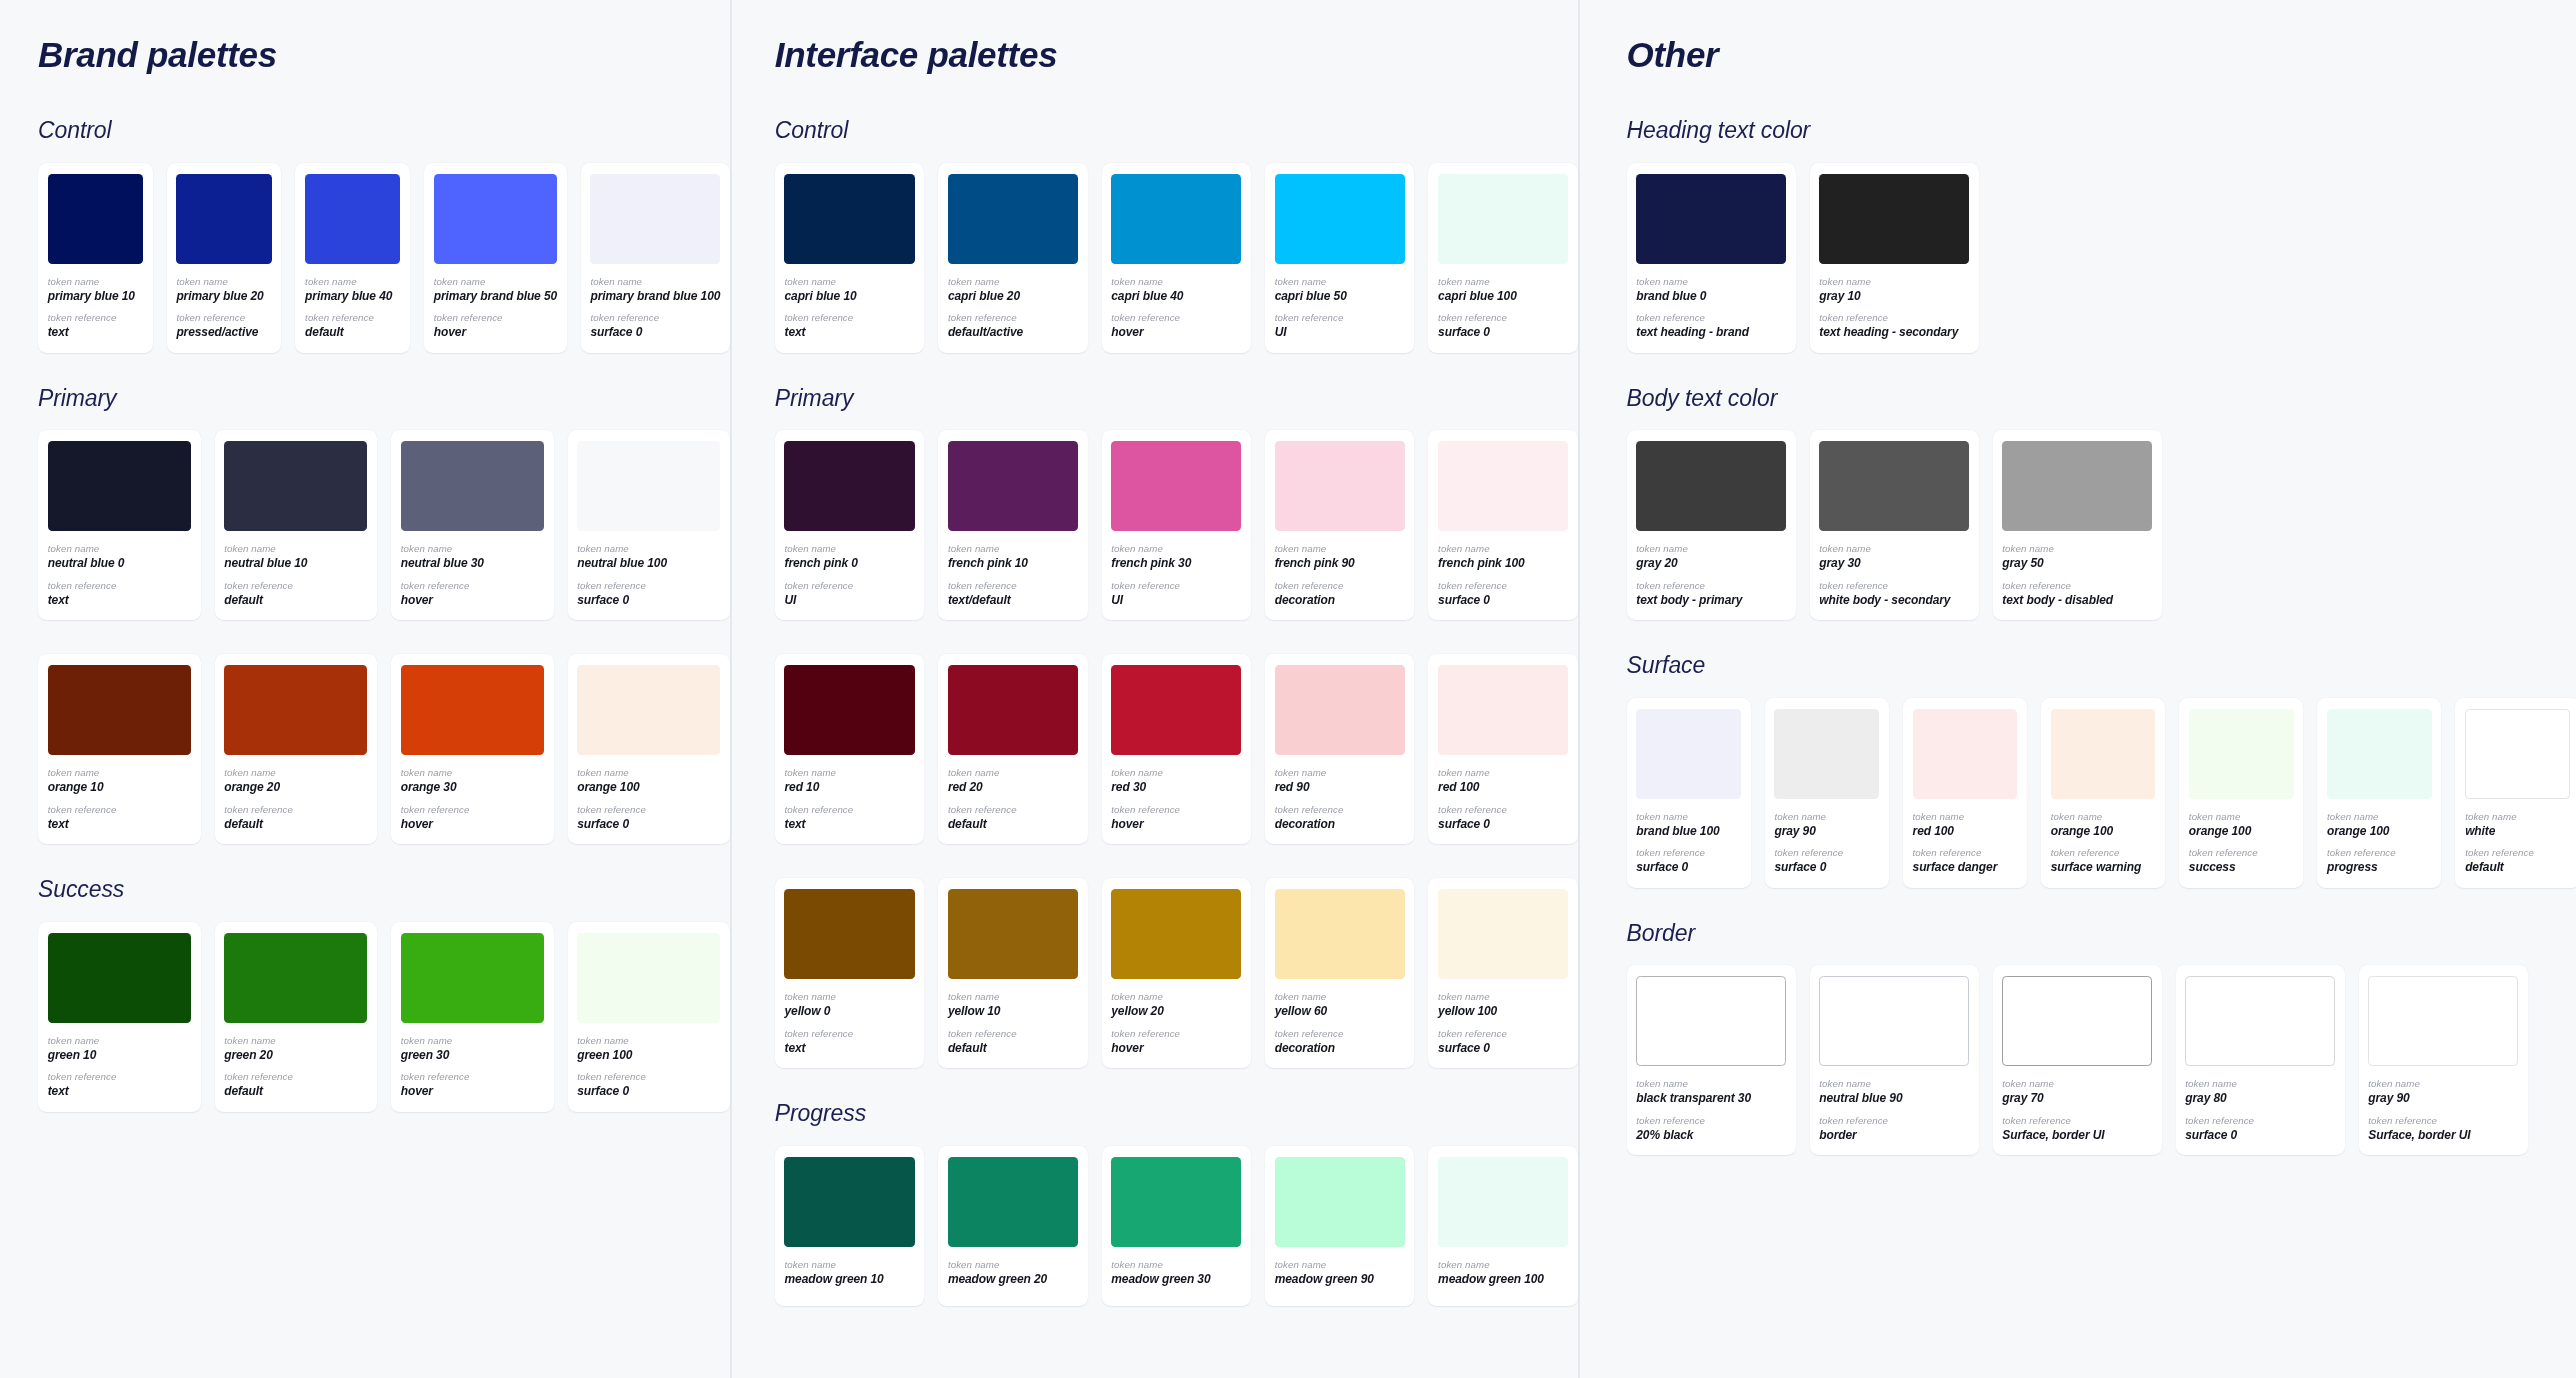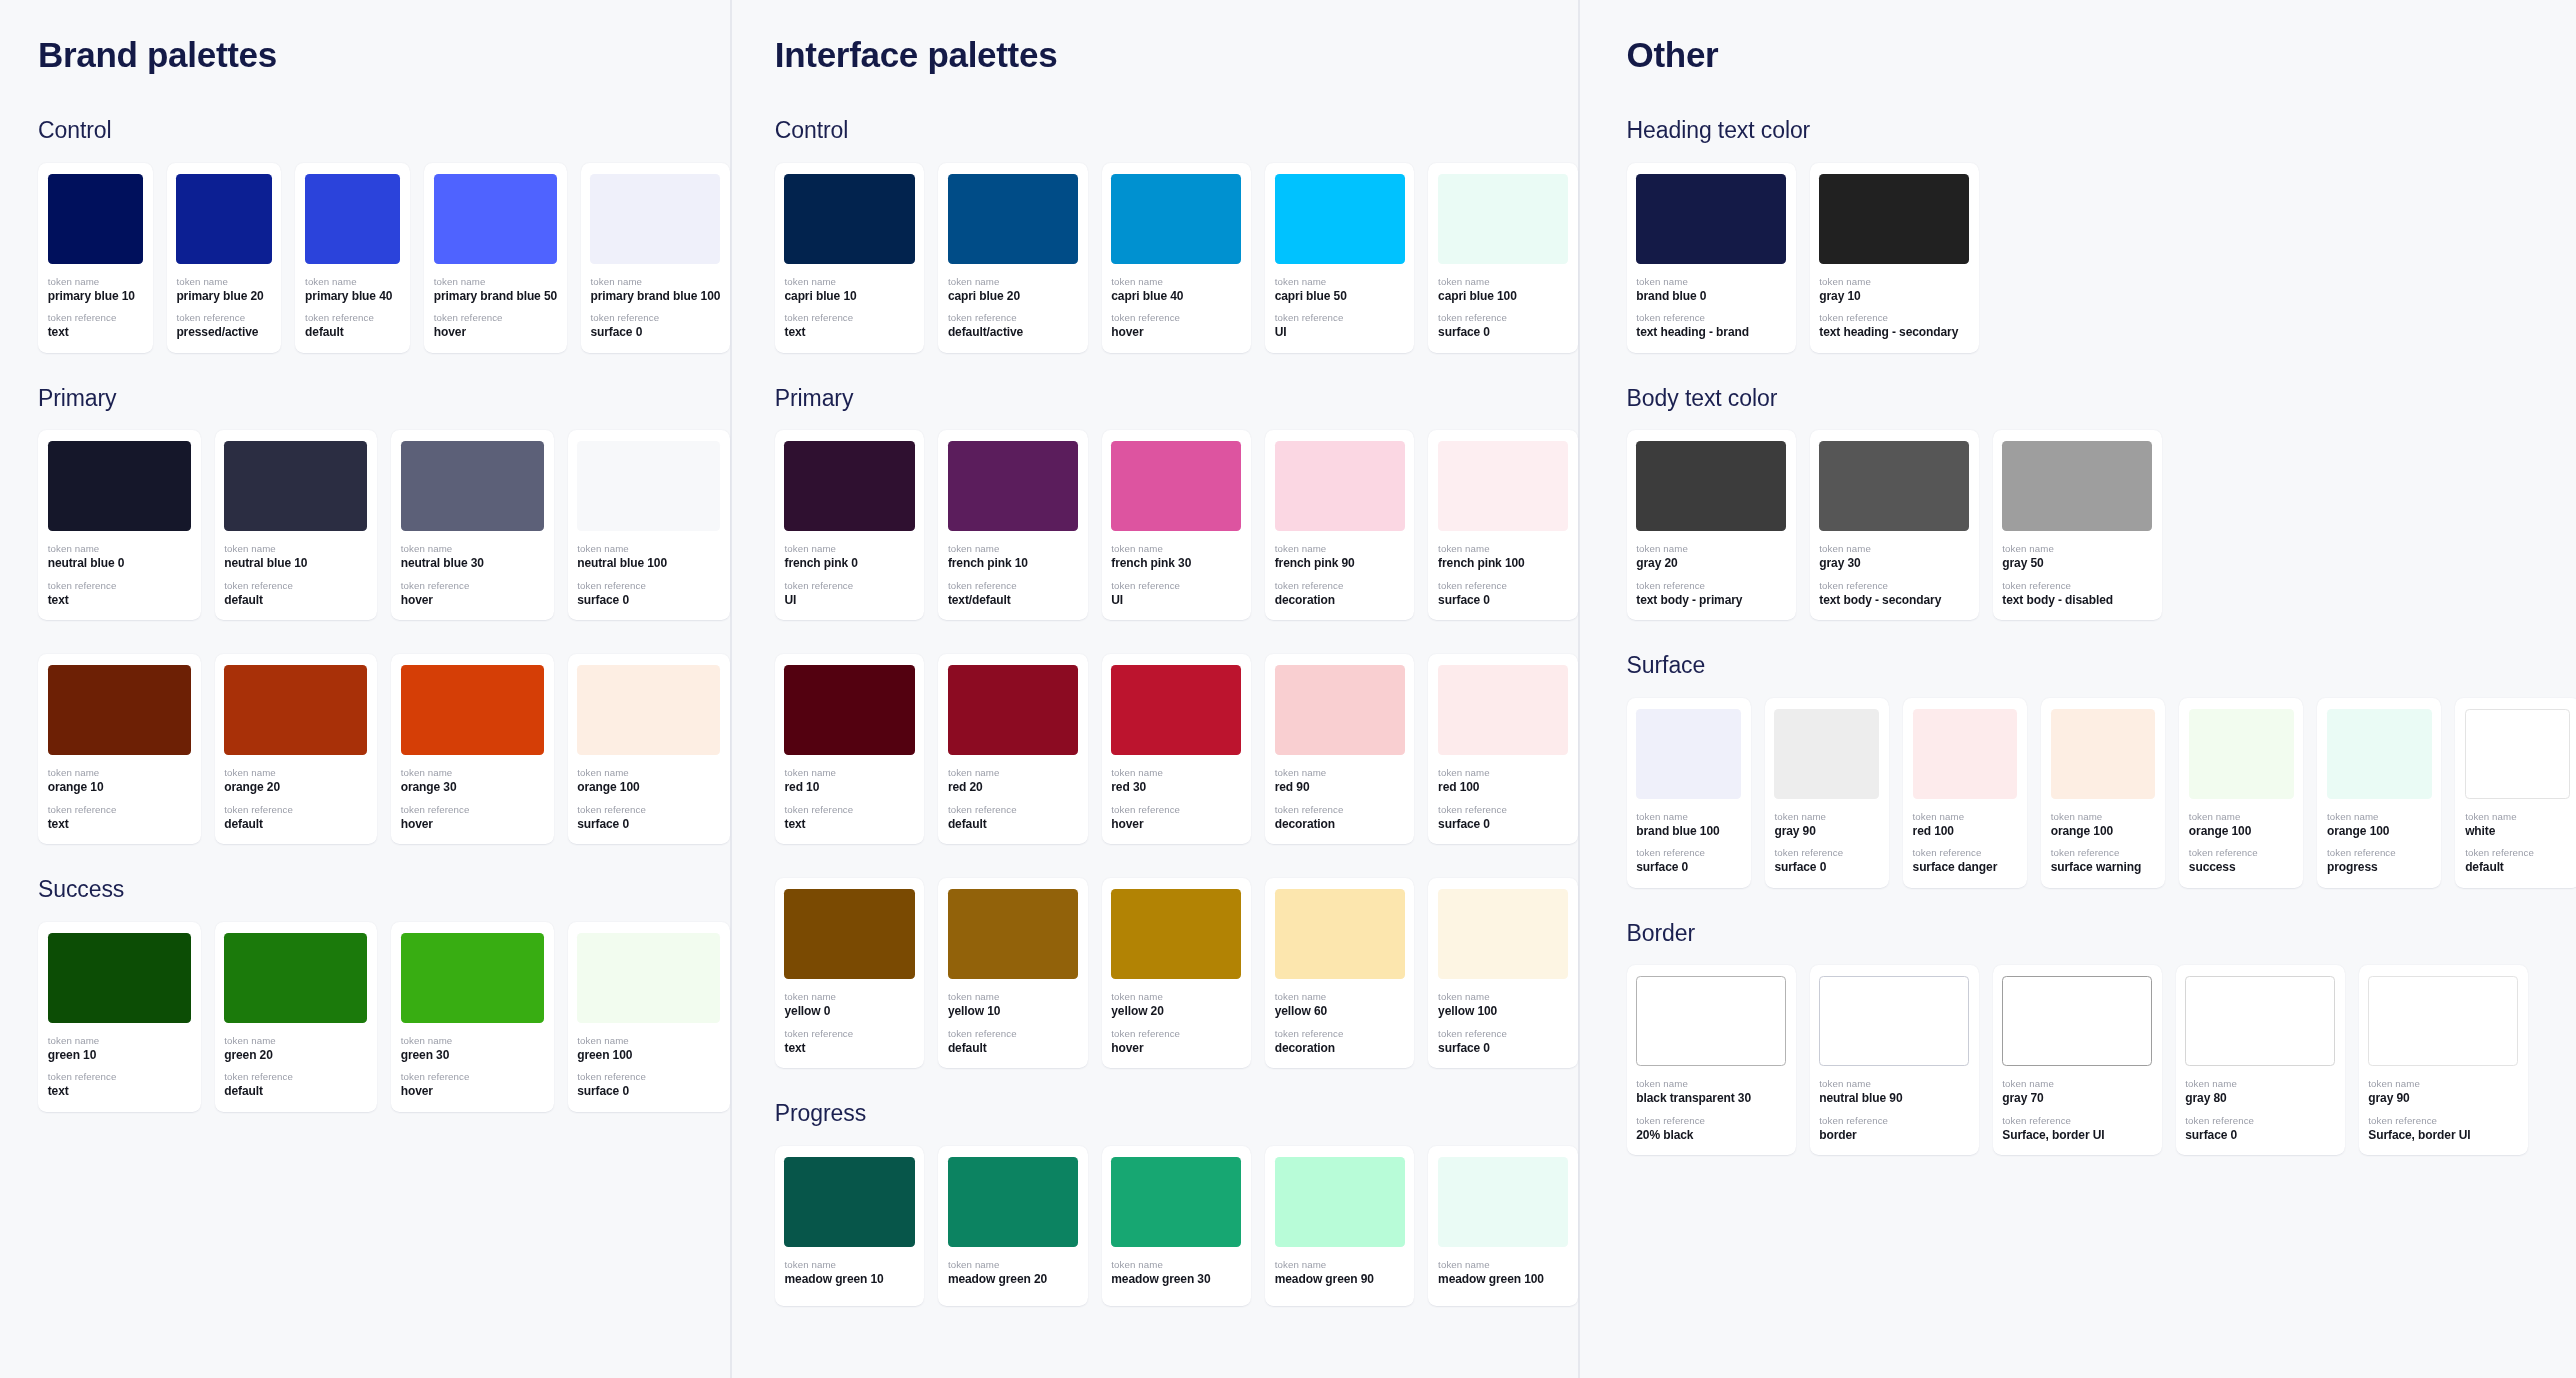--- a/index.html
+++ b/index.html
@@ -2,21 +2,21 @@
 <html style="font-size:9.7px"><head>
 <meta charset="utf-8">
 <style>
   * { margin:0; padding:0; box-sizing:border-box; }
   html, body {
     width:2576px; height:1378px;
     background:#f7f8fa;
     font-family:"Liberation Sans", sans-serif;
     overflow:hidden;
   }
-  .board { position:relative; width:2040px; height:1378px; display:flex; }
+  .board { position:relative; width:2040px; height:1378px; display:flex;font-style:italic; }
 
   .column { position:relative; height:100%; padding:37px 0 0 38px; }
   .col-brand     { width:730px; }
   .col-interface { width:846px; padding-left:43px; }
   .col-other     { width:1000px; padding-left:47px; }
 
   .divider { width:1.8px; background:#e6e8ee; height:1378px; flex:0 0 1.8px; }
 
   .col-title {
     font-size:35px; font-weight:700; color:#141a47;
@@ -429,21 +429,21 @@
               <div class="meta-label">token name</div>
               <div class="meta-value">gray 20</div>
               <div class="meta-label">token reference</div>
               <div class="meta-value last">text body - primary</div>
             </div>
             <div class="card">
               <div class="swatch" style="background: rgb(86, 86, 86);"></div>
               <div class="meta-label">token name</div>
               <div class="meta-value">gray 30</div>
               <div class="meta-label">token reference</div>
-              <div class="meta-value last">text body - secondary</div>
+              <div class="meta-value last">white body - secondary</div>
             </div>
             <div class="card">
               <div class="swatch" style="background: rgb(158, 158, 158);"></div>
               <div class="meta-label">token name</div>
               <div class="meta-value">gray 50</div>
               <div class="meta-label">token reference</div>
               <div class="meta-value last">text body - disabled</div>
             </div>
           </div>
         </div>

